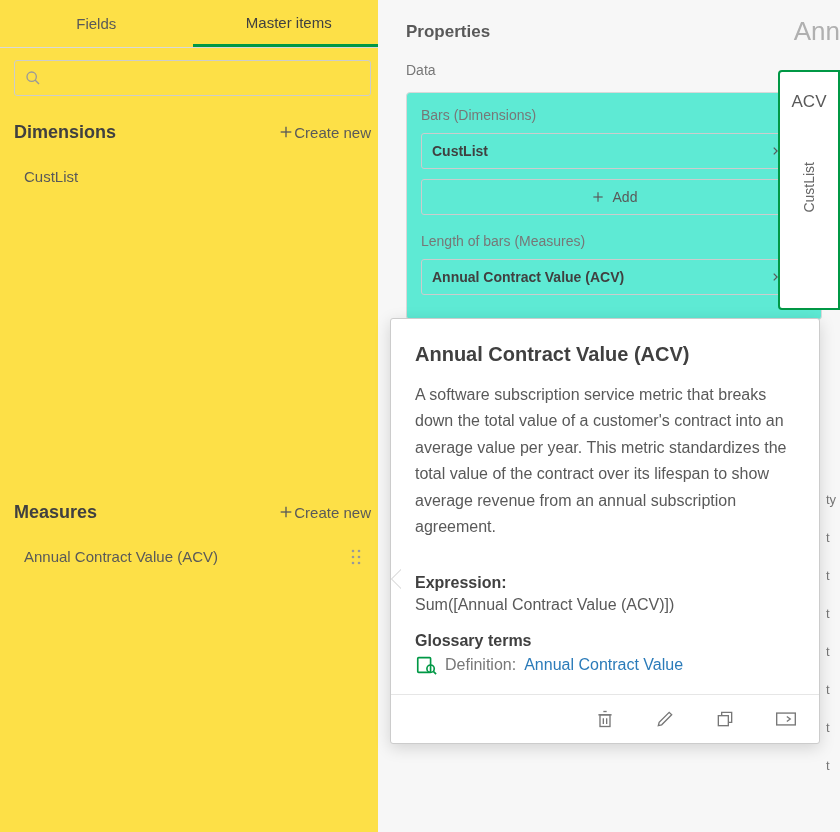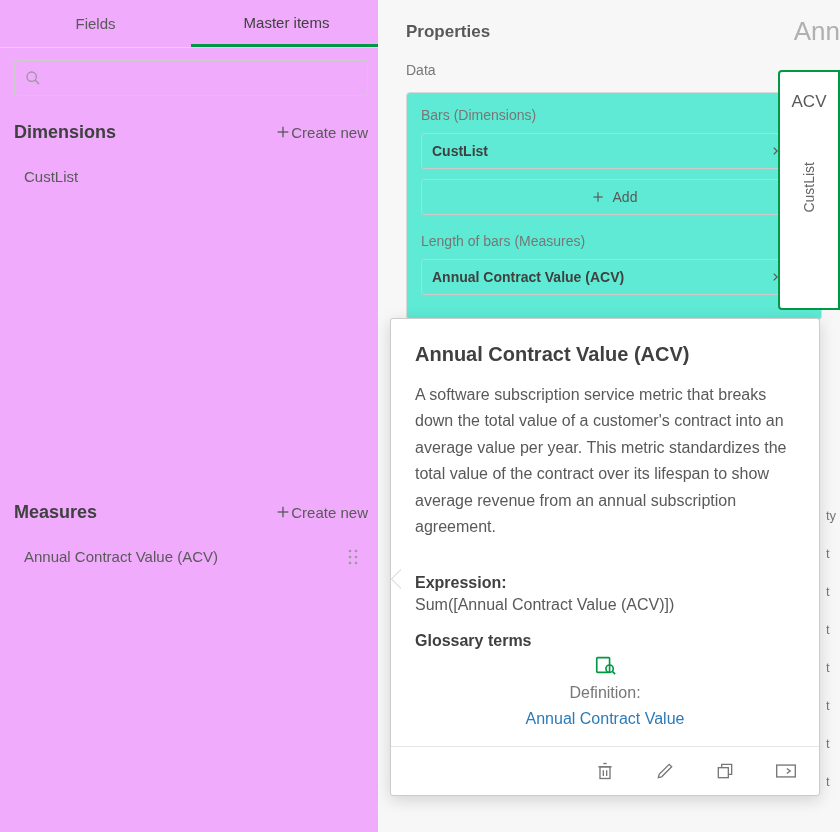--- a/index.html
+++ b/index.html
@@ -1,18 +1,18 @@
 <!DOCTYPE html>
 <html><head>
 <meta charset="utf-8">
 <style>
   * { box-sizing: border-box; margin: 0; padding: 0; font-family: -apple-system, BlinkMacSystemFont, "Segoe UI", Arial, sans-serif; }
   body { width: 840px; height: 832px; overflow: hidden; background: #fff; color: #404040; position: relative; }
   
-  .left-panel { position: absolute; left: 0; top: 0; width: 388px; height: 832px; border-right: 6px solid #d946ef; background: #f0abfc; }
+  .left-panel { position: absolute; left: 0; top: 0; width: 388px; height: 832px; border-right: 3px solid #d946ef; background: #fde047; }
   
   .tabs { display: flex; height: 48px; border-bottom: 1px solid #d9d9d9; }
   .tab { flex: 1; display: flex; align-items: center; justify-content: center; font-size: 15px; color: #595959; cursor: pointer; }
   .tab.active { color: #404040; font-weight: 400; border-bottom: 3px solid #009845; }
   
   .search-wrap { padding: 12px 14px; }
   .search-box { width: 100%; height: 36px; border: 1px solid #ccc; border-radius: 3px; display: flex; align-items: center; padding: 0 10px; gap: 8px; }
   .search-box input { border: none; outline: none; flex: 1; font-size: 14px; color: #595959; background: transparent; }
   
   .section { padding: 0 14px; }
@@ -46,27 +46,27 @@
   
   
   .popover { position: absolute; left: 390px; top: 318px; width: 430px; background: #fff; border: 1px solid #ccc; border-radius: 3px; box-shadow: 0 4px 16px rgba(0,0,0,0.15); z-index: 100; }
   .popover::before { content: ""; position: absolute; left: -10px; top: 250px; border: 10px solid transparent; border-right-color: #ccc; }
   .popover::after { content: ""; position: absolute; left: -8px; top: 251px; border: 9px solid transparent; border-right-color: #fff; }
   .popover-body { padding: 24px 24px 18px; }
   .popover-title { font-size: 20px; font-weight: 700; color: #404040; margin-bottom: 16px; }
   .popover-desc { font-size: 16px; line-height: 1.65; color: #595959; margin-bottom: 34px; }
   .popover-subhead { font-size: 16px; font-weight: 700; color: #404040; margin-bottom: 4px; }
   .popover-expr { font-size: 16px; color: #595959; margin-bottom: 18px; }
-  .glossary-row { display: flex; align-items: center; gap: 8px; font-size: 16px; flex-direction: column; }
+  .glossary-row { display: flex; align-items: center; gap: 8px; font-size: 16px; }
   .glossary-row .def-label { color: #777; }
   .glossary-row a { color: #2b7bb9; text-decoration: none; }
   .popover-footer { border-top: 1px solid #e6e6e6; display: flex; justify-content: flex-end; padding: 8px 16px; gap: 28px; }
   .footer-icon { color: #777; cursor: pointer; padding: 6px; }
   
-  .right-table-hints { position: absolute; right: 0; top: 496px; width: 14px; color: #777; font-size: 13px; }
+  .right-table-hints { position: absolute; right: 0; top: 480px; width: 14px; color: #777; font-size: 13px; }
   .right-table-hints div { height: 38px; display:flex; align-items:center; }
   
   svg { display: block; }
 </style>
 </head>
 <body>
 
 <div class="left-panel">
   <div class="tabs">
     <div class="tab">Fields</div>

